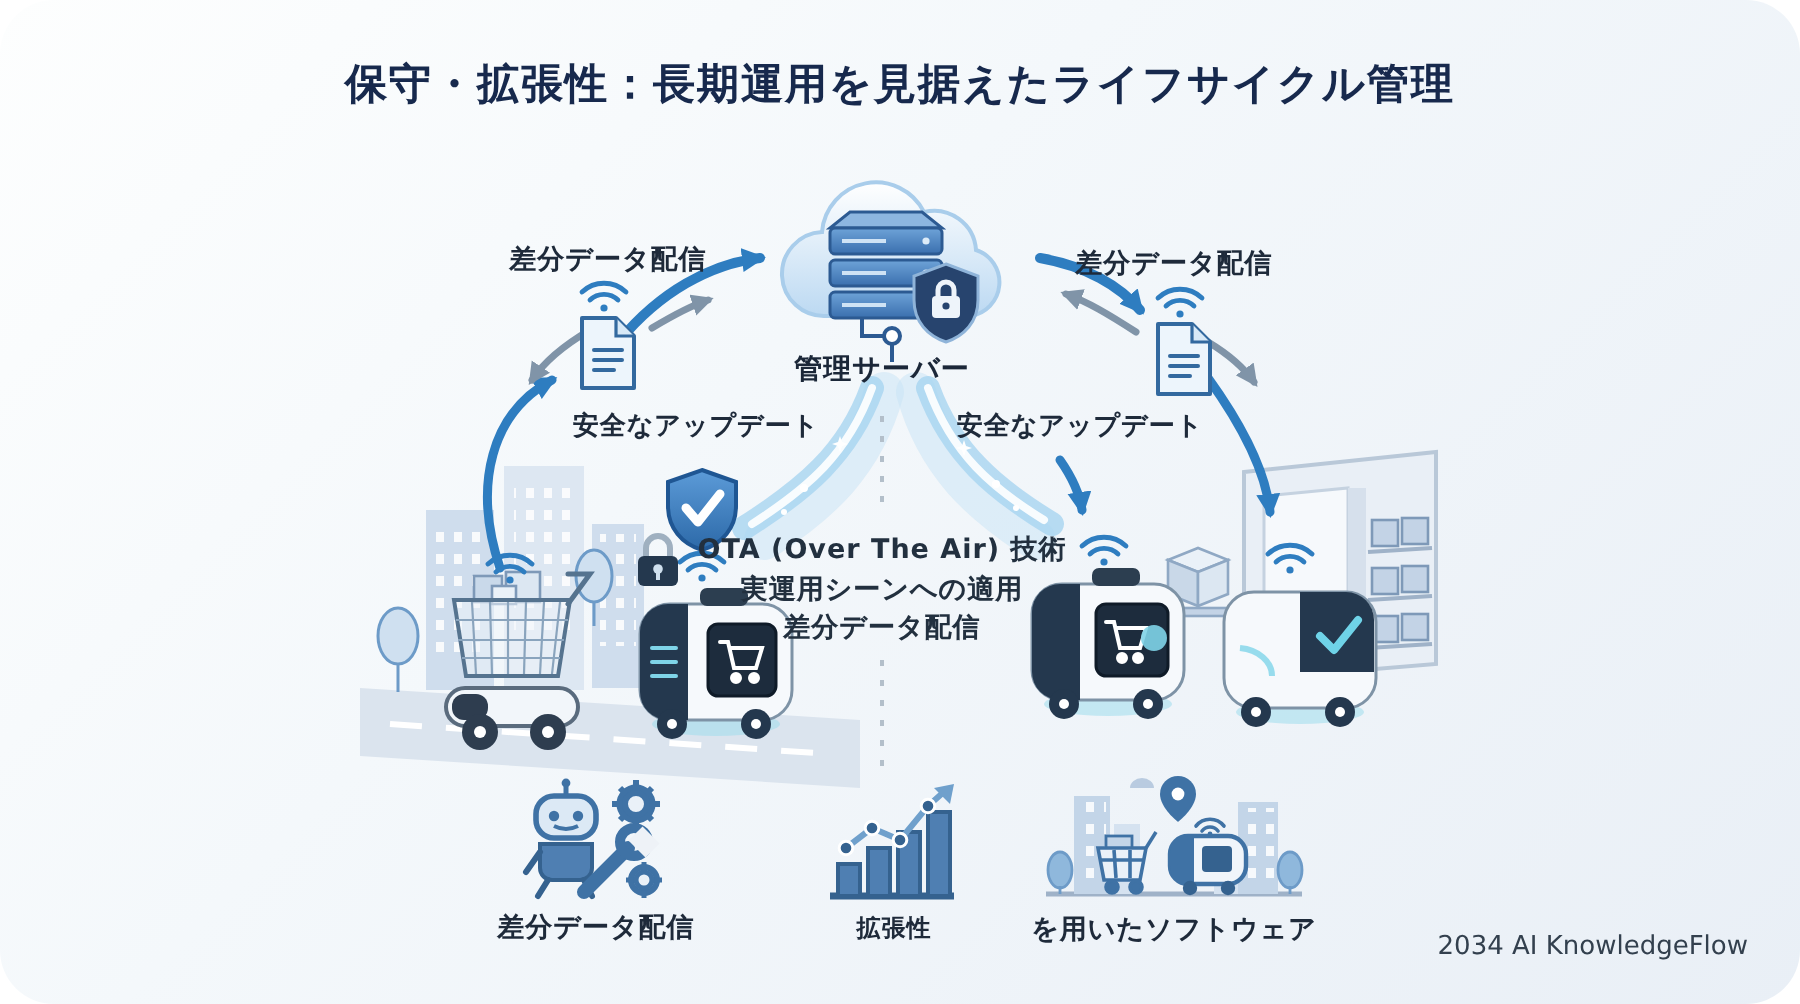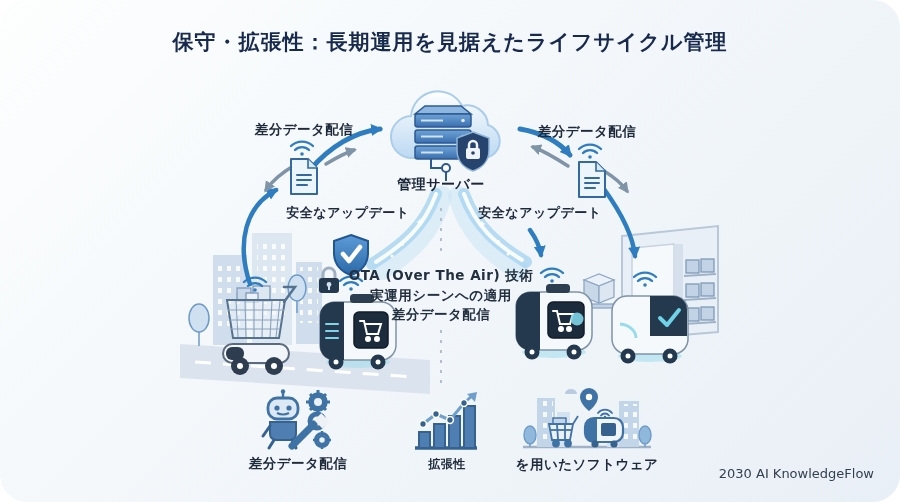--- a/index.html
+++ b/index.html
@@ -414,15 +414,15 @@
 <div class="lbl upd-l">安全なアップデート</div>
 <div class="lbl upd-r">安全なアップデート</div>
 <div class="lbl ota">
   <div>OTA (Over The Air) 技術</div>
   <div>実運用シーンへの適用</div>
   <div>差分データ配信</div>
 </div>
 <div class="lbl feat-1">差分データ配信</div>
 <div class="lbl feat-2">拡張性</div>
 <div class="lbl feat-3">を用いたソフトウェア</div>
-<div class="credit">2030 AI KnowledgeFlow</div>
+<div class="credit">2034 AI KnowledgeFlow</div>
 
 </div>
 
 </body></html>

